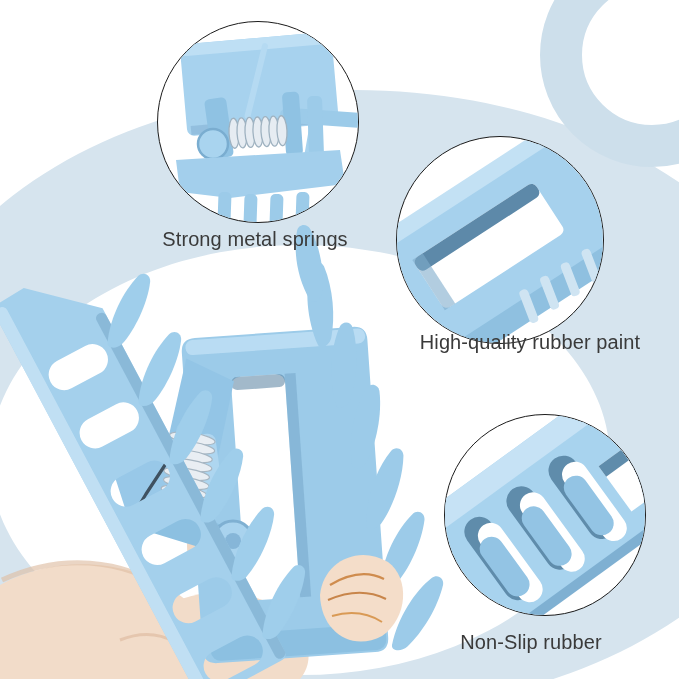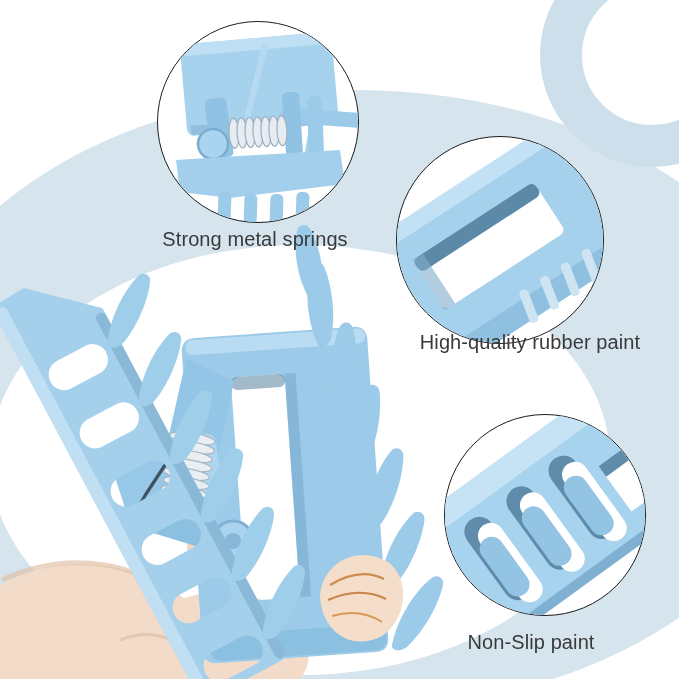--- a/index.html
+++ b/index.html
@@ -221,15 +221,15 @@
         </g>
         <rect x="172" y="92" width="72" height="56" fill="#ffffff"></rect>
         <rect x="172" y="92" width="72" height="13" fill="#5f8cab"></rect>
         <rect x="-45" y="170" width="290" height="10" fill="#7fb0d2"></rect>
       </g>
     </svg>
   </div>
 
   <div class="callout-label label-springs">Strong metal springs</div>
   <div class="callout-label label-paint">High-quality rubber paint</div>
-  <div class="callout-label label-grip">Non-Slip paint</div>
+  <div class="callout-label label-grip">Non-Slip rubber</div>
 
 </div>
 
 </body></html>

